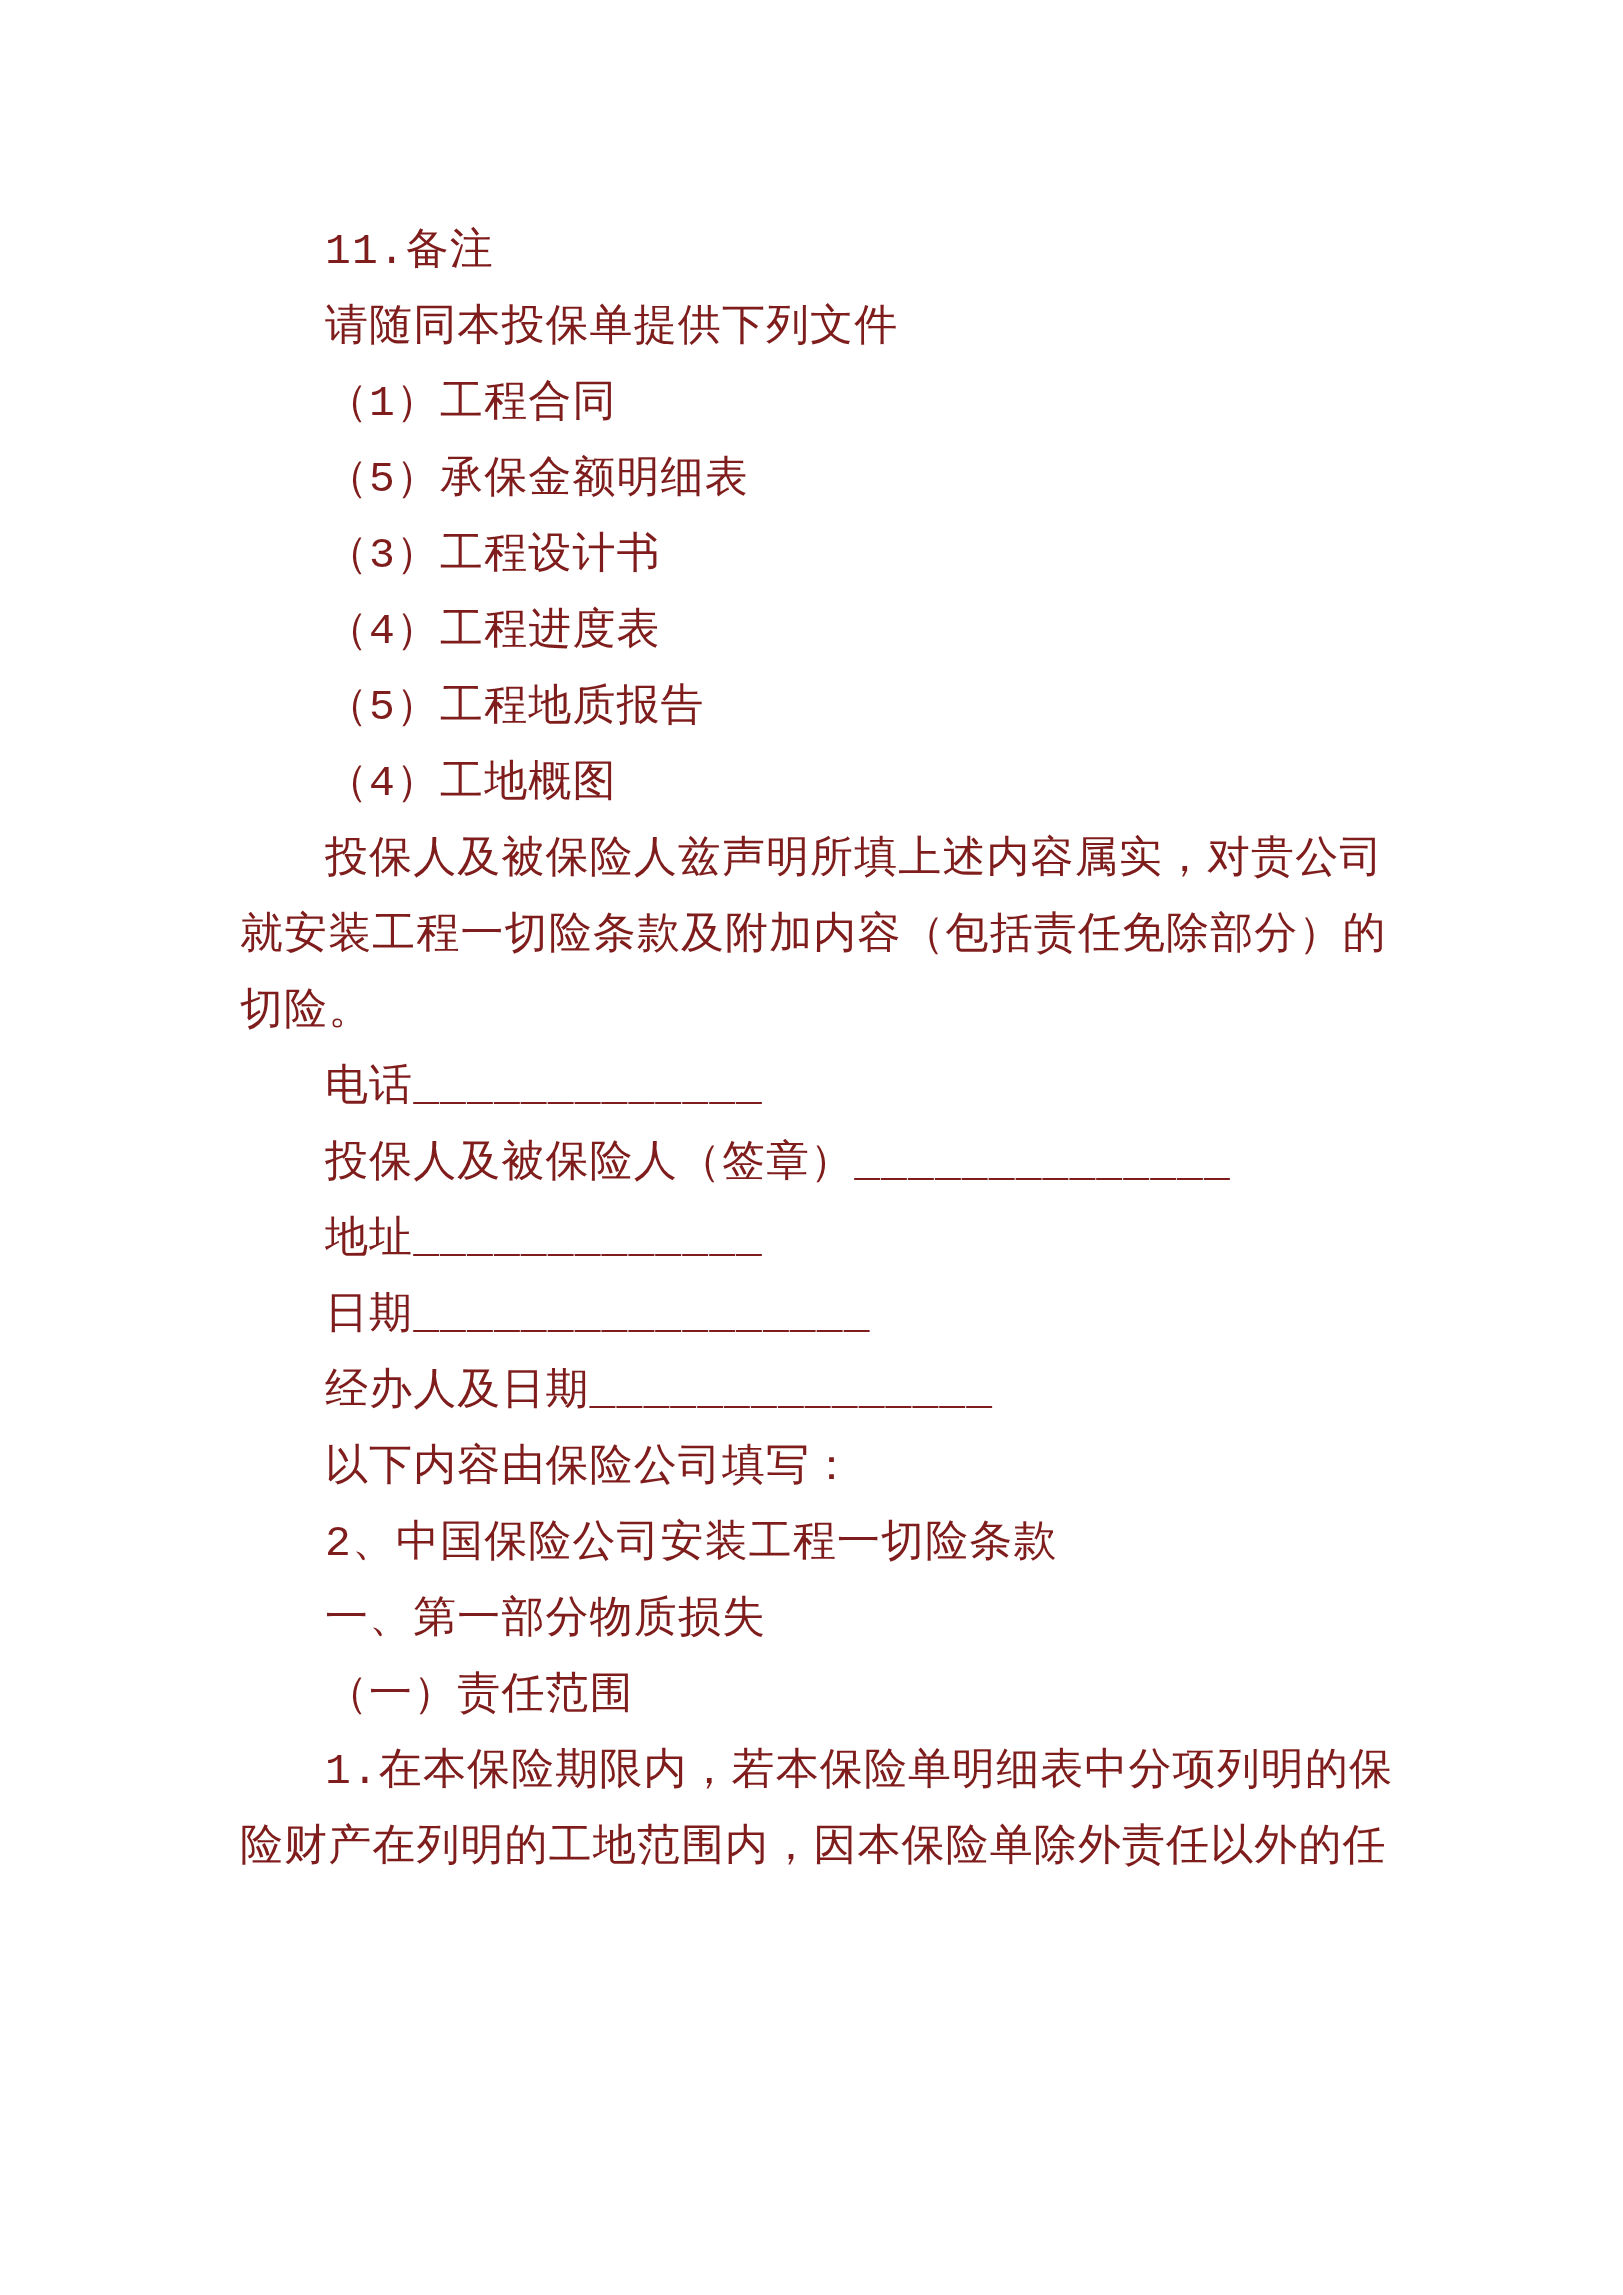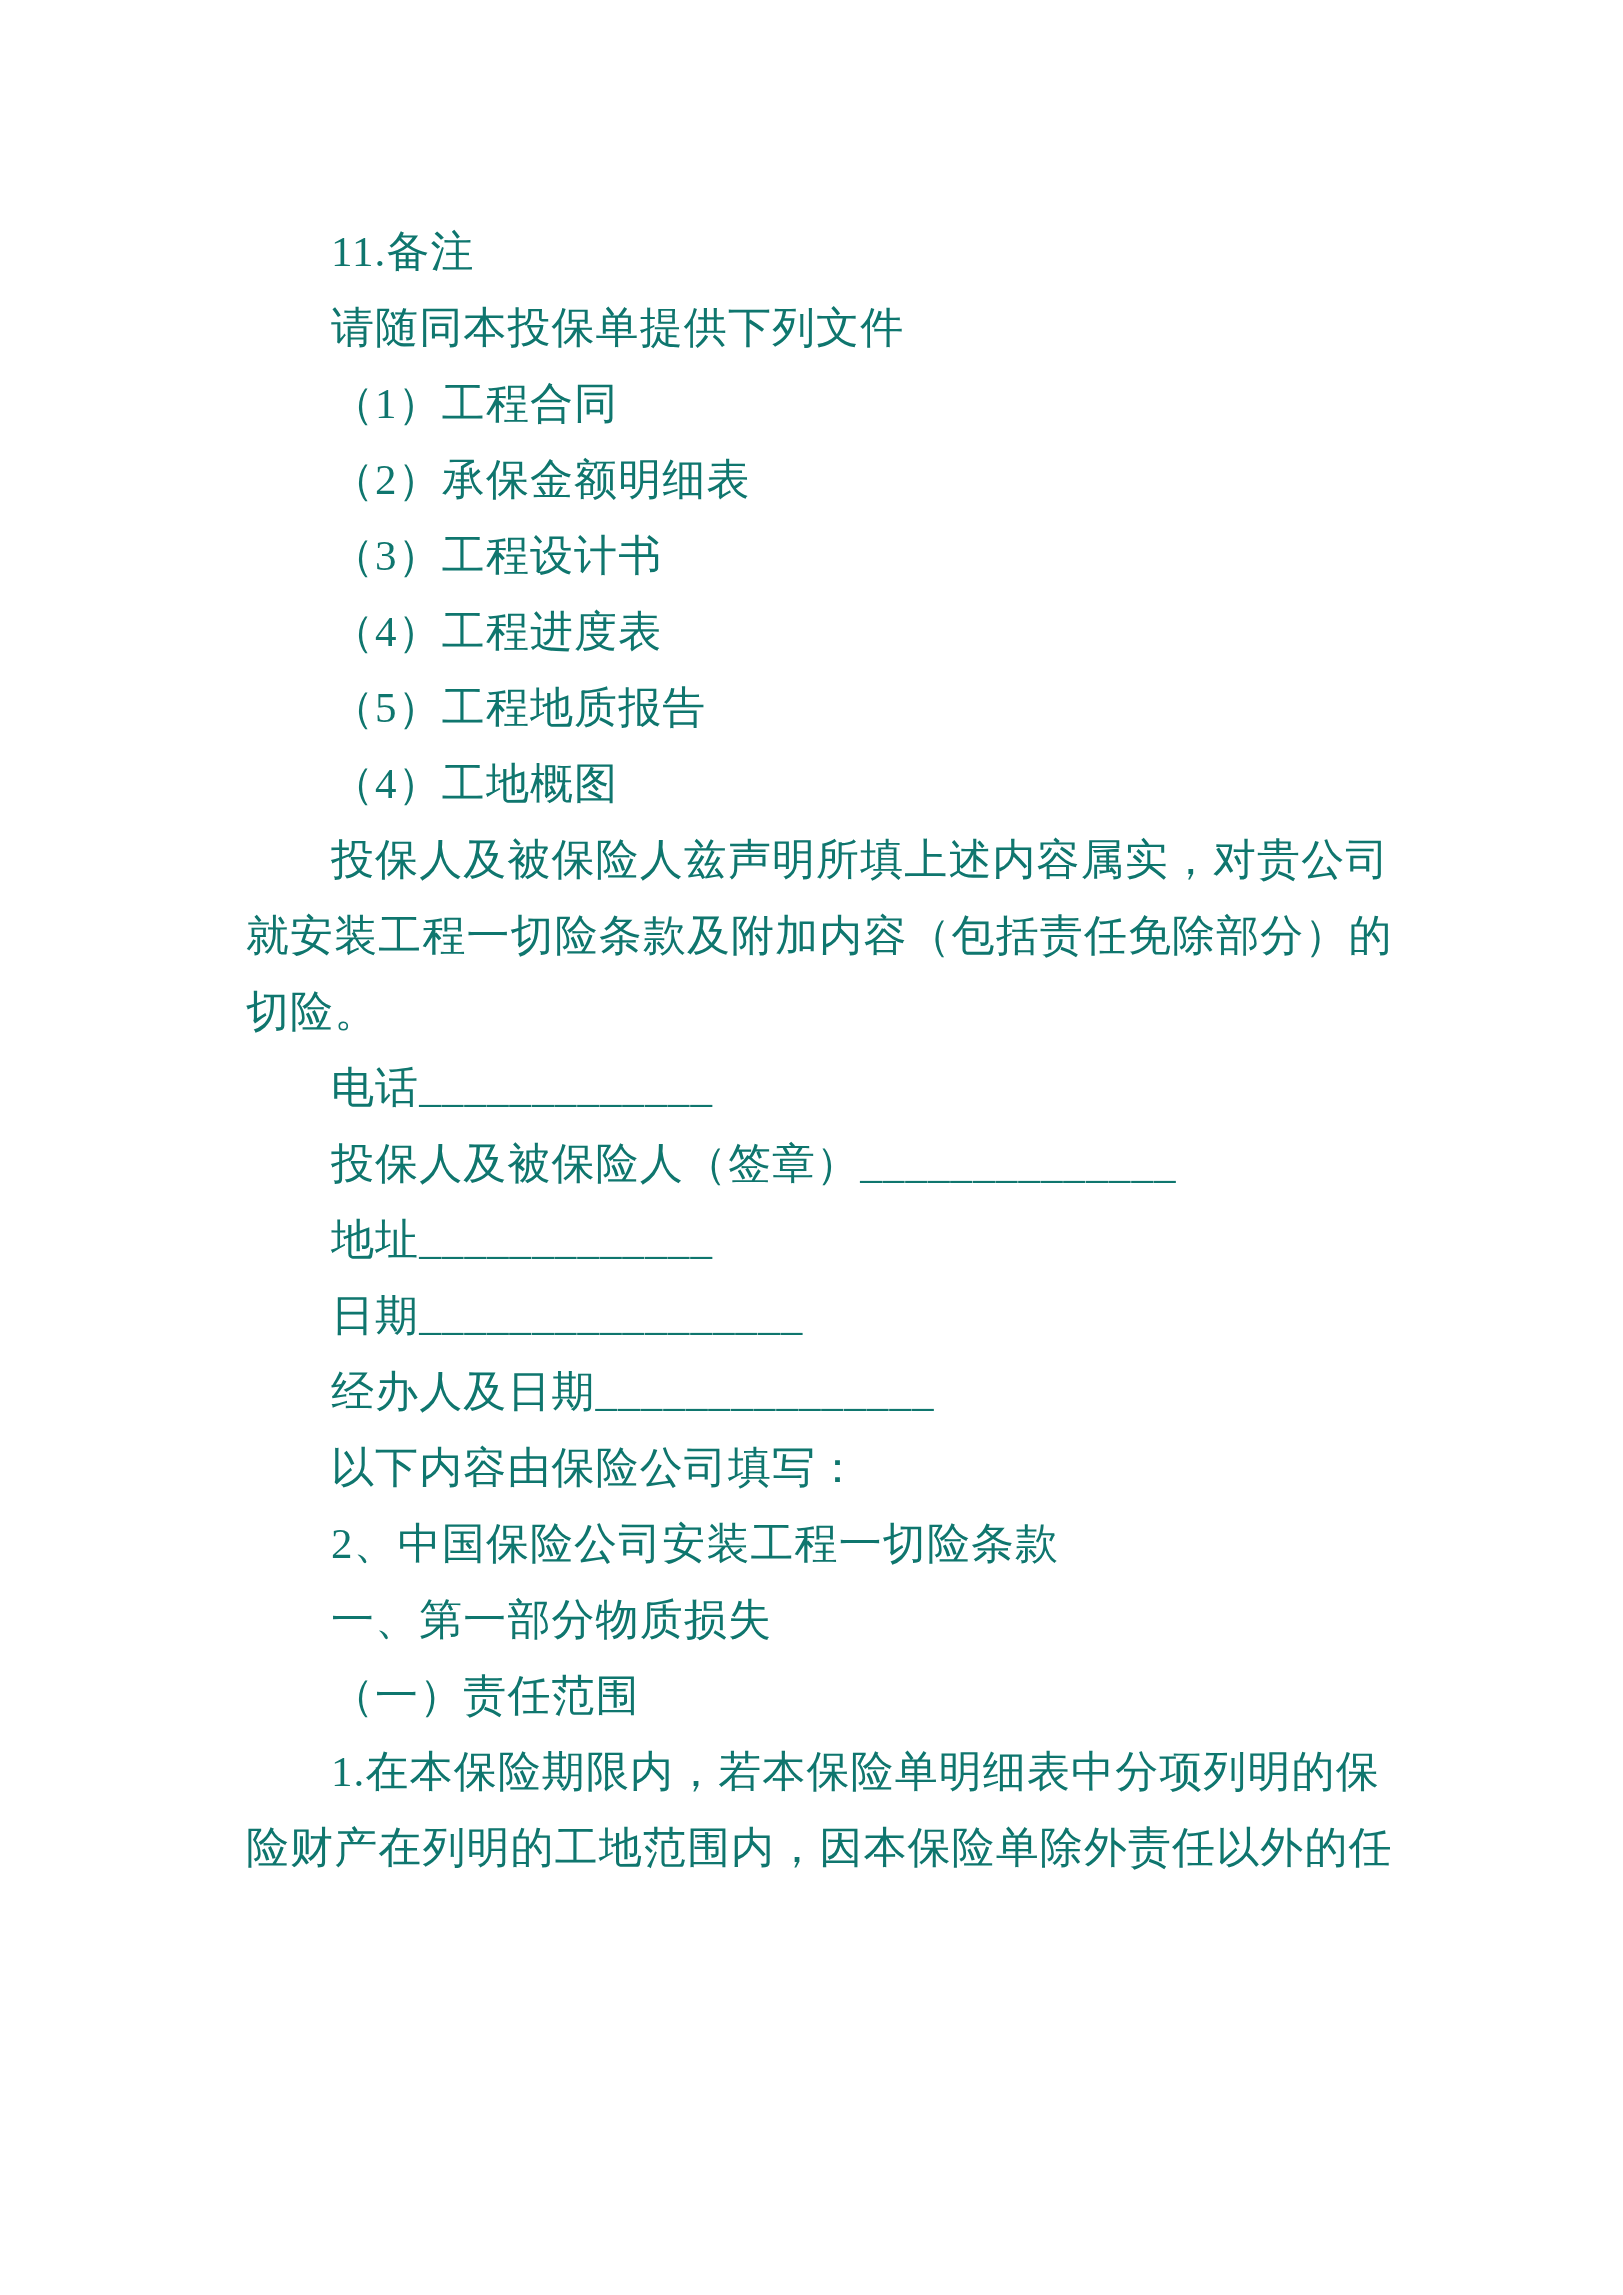--- a/index.html
+++ b/index.html
@@ -15,46 +15,46 @@
   .page {
     position: absolute;
     left: 0;
     top: 0;
     width: 1623px;
     height: 2295px;
     background: #ffffff;
   }
   .text-block {
     position: absolute;
-    left: 246px;
+    left: 240px;
     top: 214px;
     width: 1155px;
-    font-family: Liberation Serif, serif;
+    font-family: Liberation Mono, monospace;
     font-size: 43px;
     line-height: 76px;
     letter-spacing: 1.1px;
-    color: #0f766e;
+    color: #7f1d1d;
   }
   .line {
     white-space: pre;
     min-height: 76px;
   }
   .indent {
     text-indent: 85px;
   }
 </style>
 </head>
 <body>
 
 <div class="page">
   <div class="text-block">
     <div class="line indent">11.备注</div>
     <div class="line indent">请随同本投保单提供下列文件</div>
     <div class="line indent">（1）工程合同</div>
-    <div class="line indent">（2）承保金额明细表</div>
+    <div class="line indent">（5）承保金额明细表</div>
     <div class="line indent">（3）工程设计书</div>
     <div class="line indent">（4）工程进度表</div>
     <div class="line indent">（5）工程地质报告</div>
     <div class="line indent">（4）工地概图</div>
     <div class="line indent">投保人及被保险人兹声明所填上述内容属实，对贵公司</div>
     <div class="line">就安装工程一切险条款及附加内容（包括责任免除部分）的</div>
     <div class="line">切险。</div>
     <div class="line indent">电话_____________</div>
     <div class="line indent">投保人及被保险人（签章）______________</div>
     <div class="line indent">地址_____________</div>

